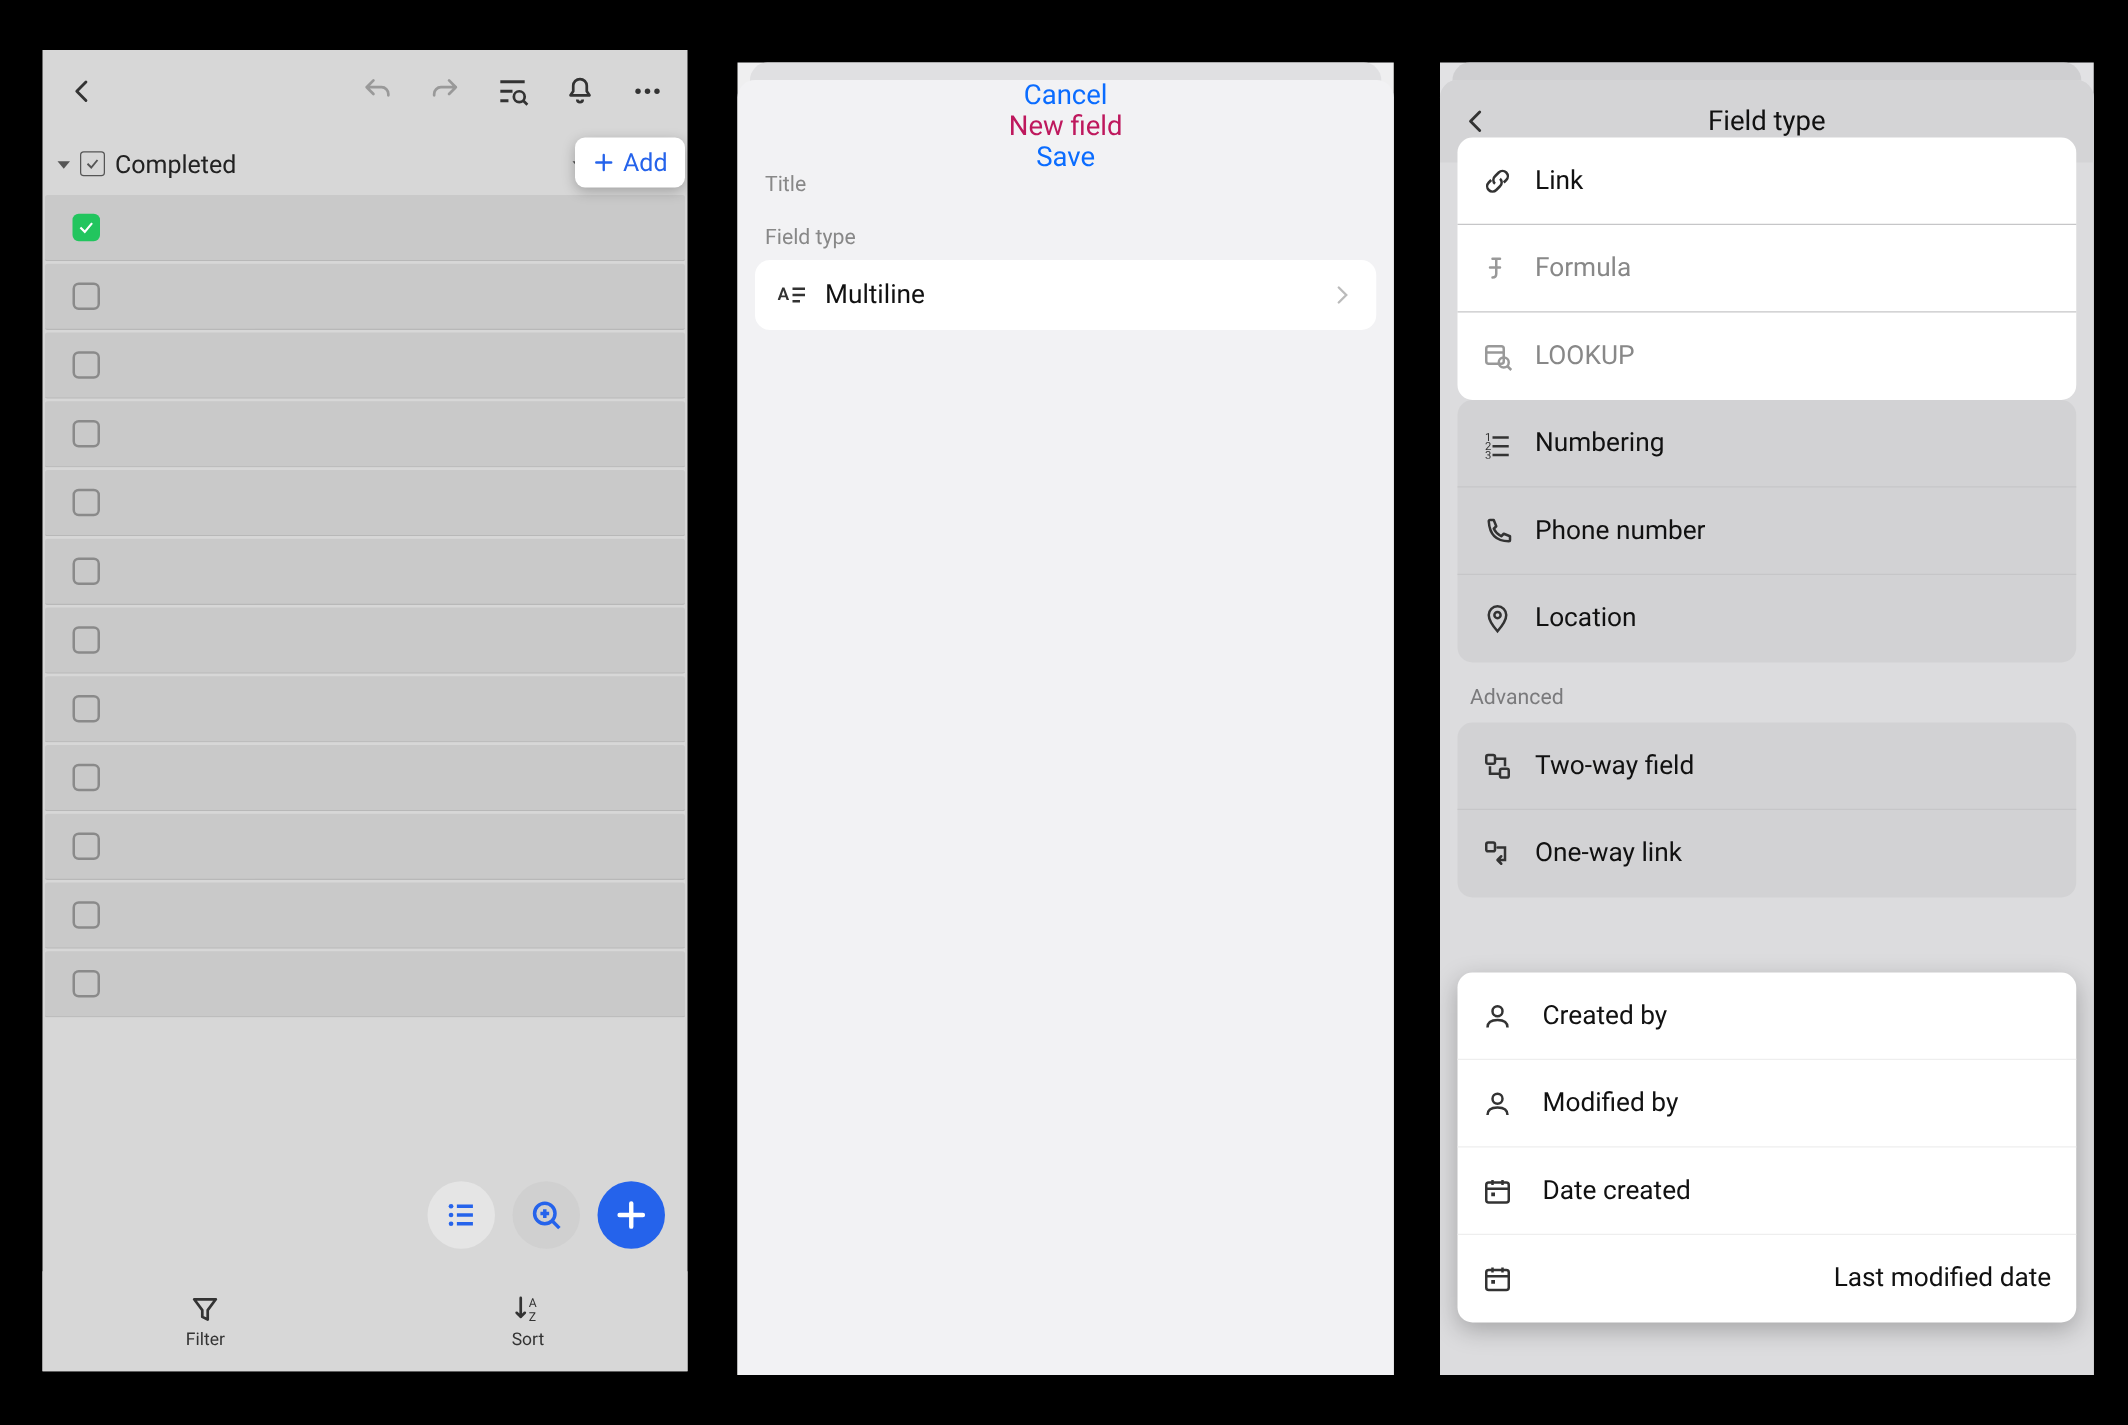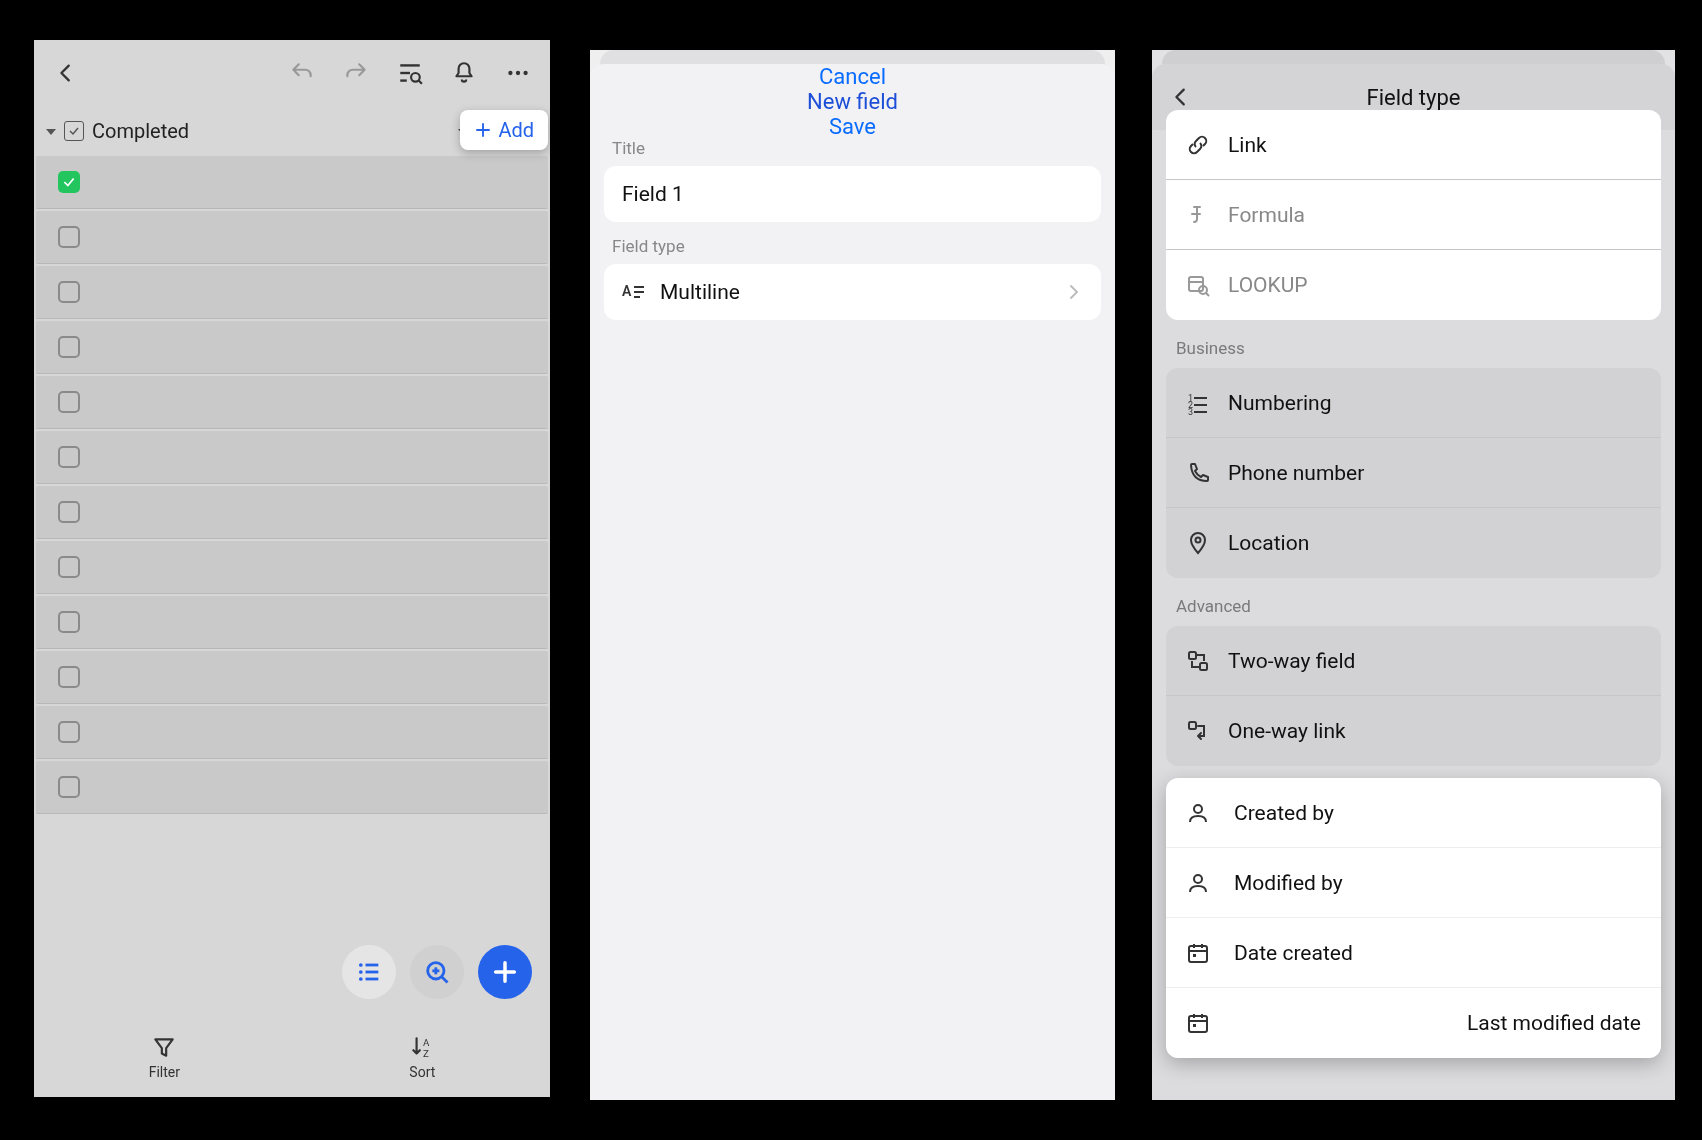--- a/index.html
+++ b/index.html
@@ -97,21 +97,21 @@
     position:absolute; left:0; right:0; top:14px; bottom:0;
     background:#f2f2f4; border-radius:14px 14px 0 0;
     display:flex; flex-direction:column;
   }
   .p2-header {
     height:60px; display:flex; align-items:center; justify-content:space-between;
     padding:0 22px;
     flex-direction:column;
   }
   .p2-cancel, .p2-save { color:#0a6cff; font-size:22px; }
-  .p2-title { font-size:22px; color:#1d4ed8; }
+  .p2-title { font-size:22px; color:#be185d; }
   .p2-section-label { font-size:17px; color:#888; padding: 14px 22px 8px; }
   .p2-input {
     margin: 0 14px; background:#fff; border-radius:12px;
     height:56px; display:flex; align-items:center; padding:0 18px;
     font-size:21px; color:#111;
   }
   .p2-fieldtype {
     margin: 0 14px; background:#fff; border-radius:12px;
     height:56px; display:flex; align-items:center; padding:0 18px;
     font-size:21px; color:#111; gap:14px;
@@ -319,23 +319,20 @@
 
 <div class="panel panel2">
   <div class="panel2-stack1"></div>
   <div class="panel2-sheet">
     <div class="p2-header">
       <span class="p2-cancel">Cancel</span>
       <span class="p2-title">New field</span>
       <span class="p2-save">Save</span>
     </div>
     <div class="p2-section-label">Title</div>
-    <div class="p2-input">
-      <span>Field 1</span>
-    </div>
     <div class="p2-section-label">Field type</div>
     <div class="p2-fieldtype">
       <span class="ic">
         <svg viewBox="0 0 24 24">
             <text x="0" y="16" font-size="14" font-weight="600" fill="#333">A</text>
           <line x1="12" y1="7" x2="22" y2="7" stroke="#333" stroke-width="2"></line>
           <line x1="12" y1="12" x2="22" y2="12" stroke="#333" stroke-width="2"></line>
           <line x1="12" y1="17" x2="18" y2="17" stroke="#333" stroke-width="2"></line>
         </svg>
       </span>
@@ -383,21 +380,20 @@
               <svg viewBox="0 0 24 24">
                 <rect x="3" y="4" width="14" height="14" rx="2" stroke="#999" stroke-width="2" fill="none"></rect>
                 <line x1="3" y1="9" x2="17" y2="9" stroke="#999" stroke-width="2"></line>
                 <circle cx="17" cy="17" r="4" stroke="#999" stroke-width="2" fill="none"></circle>
                 <line x1="20" y1="20" x2="23" y2="23" stroke="#999" stroke-width="2"></line>
               </svg>
             </span>
             <span>LOOKUP</span>
           </div>
         </div>
-      <div class="p3-section-label">Business</div>
       <div class="p3-group" id="p3-business">
           <div class="p3-item">
             <span class="ic">
               <svg viewBox="0 0 24 24">
                 <text x="2" y="10" font-size="9" fill="#333">1</text>
                 <line x1="8" y1="7" x2="21" y2="7" stroke="#333" stroke-width="2"></line>
                 <text x="2" y="17" font-size="9" fill="#333">2</text>
                 <line x1="8" y1="14" x2="21" y2="14" stroke="#333" stroke-width="2"></line>
                 <text x="2" y="24" font-size="9" fill="#333">3</text>
                 <line x1="8" y1="21" x2="21" y2="21" stroke="#333" stroke-width="2"></line>

